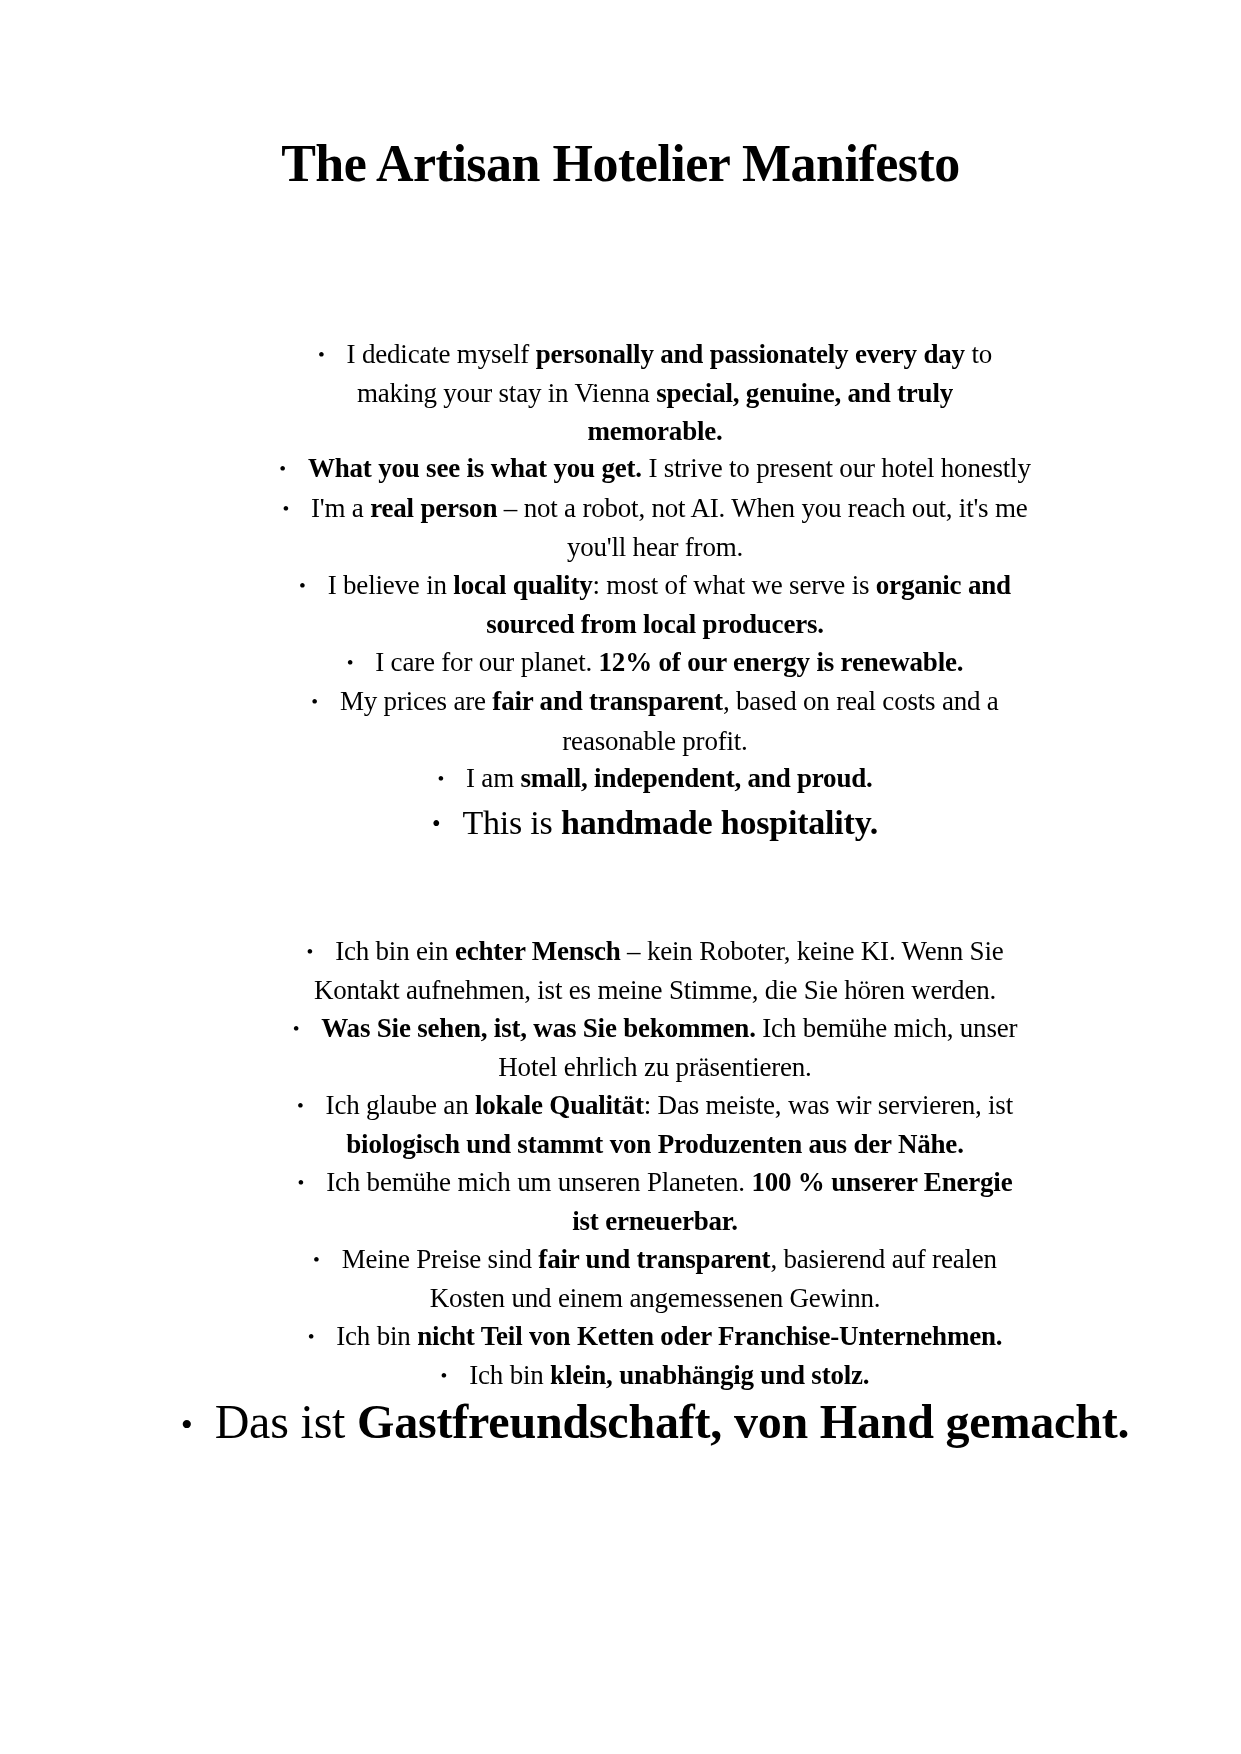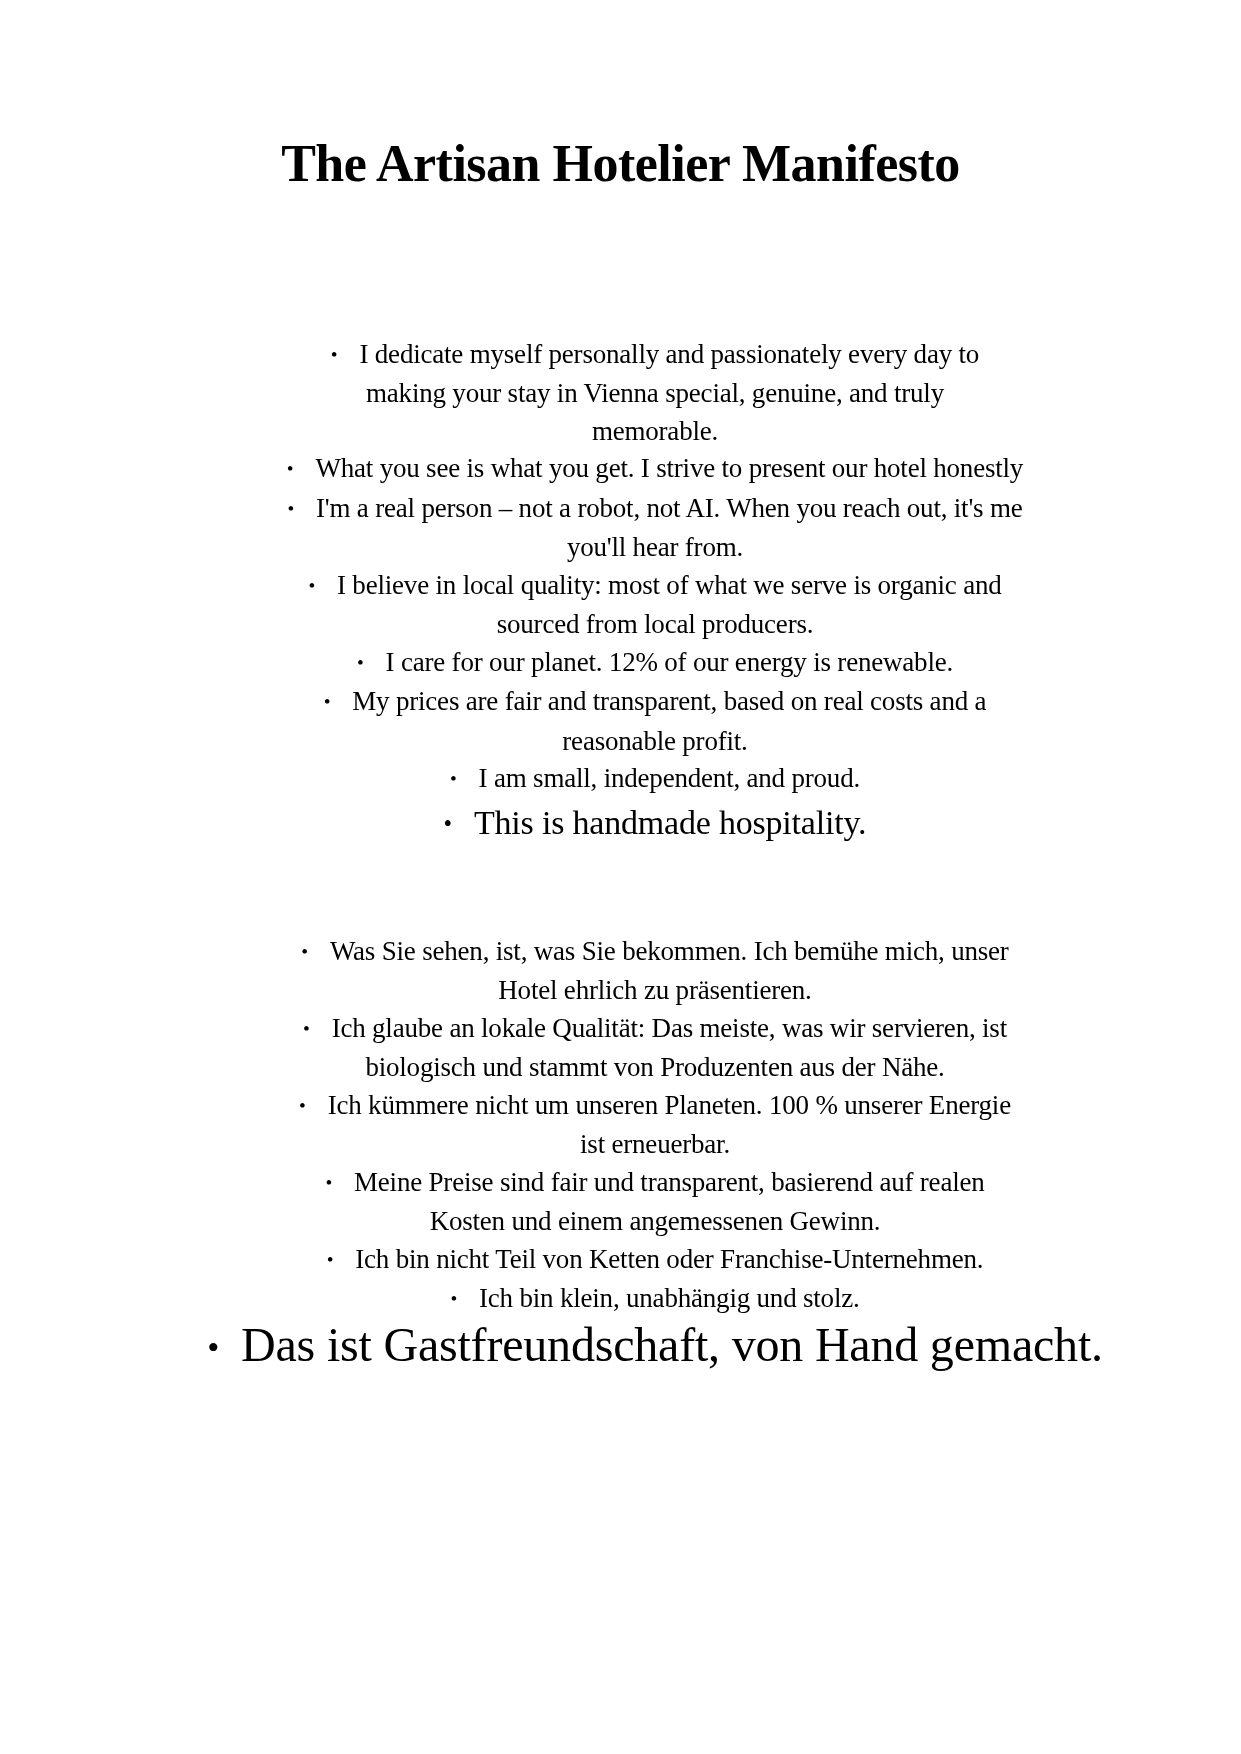--- a/index.html
+++ b/index.html
@@ -50,21 +50,21 @@
   }
   .bullet-item.large {
     font-size: 34px;
     line-height: 46px;
   }
   .manifesto-list.german .bullet-item.large {
     font-size: 48px;
     line-height: 50px;
   }
   .seg-bold {
-    font-weight: normal;
+    font-weight: bold;
   }
 </style>
 </head>
 <body>
 
 <div class="page">
   <h1 class="doc-title">The Artisan Hotelier Manifesto</h1>
 
   <div class="manifesto-list english" id="english-list">
       <div class="bullet-item"><span class="bullet">•</span><span class="seg">I dedicate myself </span><span class="seg seg-bold">personally and passionately every day</span><span class="seg"> to
@@ -76,25 +76,27 @@
       <div class="bullet-item"><span class="bullet">•</span><span class="seg">I believe in </span><span class="seg seg-bold">local quality</span><span class="seg">: most of what we serve is </span><span class="seg seg-bold">organic and
 sourced from local producers.</span></div>
       <div class="bullet-item"><span class="bullet">•</span><span class="seg">I care for our planet. </span><span class="seg seg-bold">12% of our energy is renewable.</span></div>
       <div class="bullet-item"><span class="bullet">•</span><span class="seg">My prices are </span><span class="seg seg-bold">fair and transparent</span><span class="seg">, based on real costs and a
 reasonable profit.</span></div>
       <div class="bullet-item"><span class="bullet">•</span><span class="seg">I am </span><span class="seg seg-bold">small, independent, and proud.</span></div>
       <div class="bullet-item large"><span class="bullet">•</span><span class="seg">This is </span><span class="seg seg-bold">handmade hospitality.</span></div>
     </div>
 
   <div class="manifesto-list german" id="german-list">
+      <div class="bullet-item"><span class="bullet">•</span><span class="seg">Ich bin ein </span><span class="seg seg-bold">echter Mensch</span><span class="seg"> – kein Roboter, keine KI. Wenn Sie
+Kontakt aufnehmen, ist es meine Stimme, die Sie hören werden.</span></div>
       <div class="bullet-item"><span class="bullet">•</span><span class="seg seg-bold">Was Sie sehen, ist, was Sie bekommen.</span><span class="seg"> Ich bemühe mich, unser
 Hotel ehrlich zu präsentieren.</span></div>
       <div class="bullet-item"><span class="bullet">•</span><span class="seg">Ich glaube an </span><span class="seg seg-bold">lokale Qualität</span><span class="seg">: Das meiste, was wir servieren, ist
 </span><span class="seg seg-bold">biologisch und stammt von Produzenten aus der Nähe.</span></div>
-      <div class="bullet-item"><span class="bullet">•</span><span class="seg">Ich kümmere nicht um unseren Planeten. </span><span class="seg seg-bold">100 % unserer Energie
+      <div class="bullet-item"><span class="bullet">•</span><span class="seg">Ich bemühe mich um unseren Planeten. </span><span class="seg seg-bold">100 % unserer Energie
 ist erneuerbar.</span></div>
       <div class="bullet-item"><span class="bullet">•</span><span class="seg">Meine Preise sind </span><span class="seg seg-bold">fair und transparent</span><span class="seg">, basierend auf realen
 Kosten und einem angemessenen Gewinn.</span></div>
       <div class="bullet-item"><span class="bullet">•</span><span class="seg">Ich bin </span><span class="seg seg-bold">nicht Teil von Ketten oder Franchise-Unternehmen.</span></div>
       <div class="bullet-item"><span class="bullet">•</span><span class="seg">Ich bin </span><span class="seg seg-bold">klein, unabhängig und stolz.</span></div>
       <div class="bullet-item large"><span class="bullet">•</span><span class="seg">Das ist </span><span class="seg seg-bold">Gastfreundschaft, von Hand gemacht.</span></div>
     </div>
 </div>
 
 </body></html>

